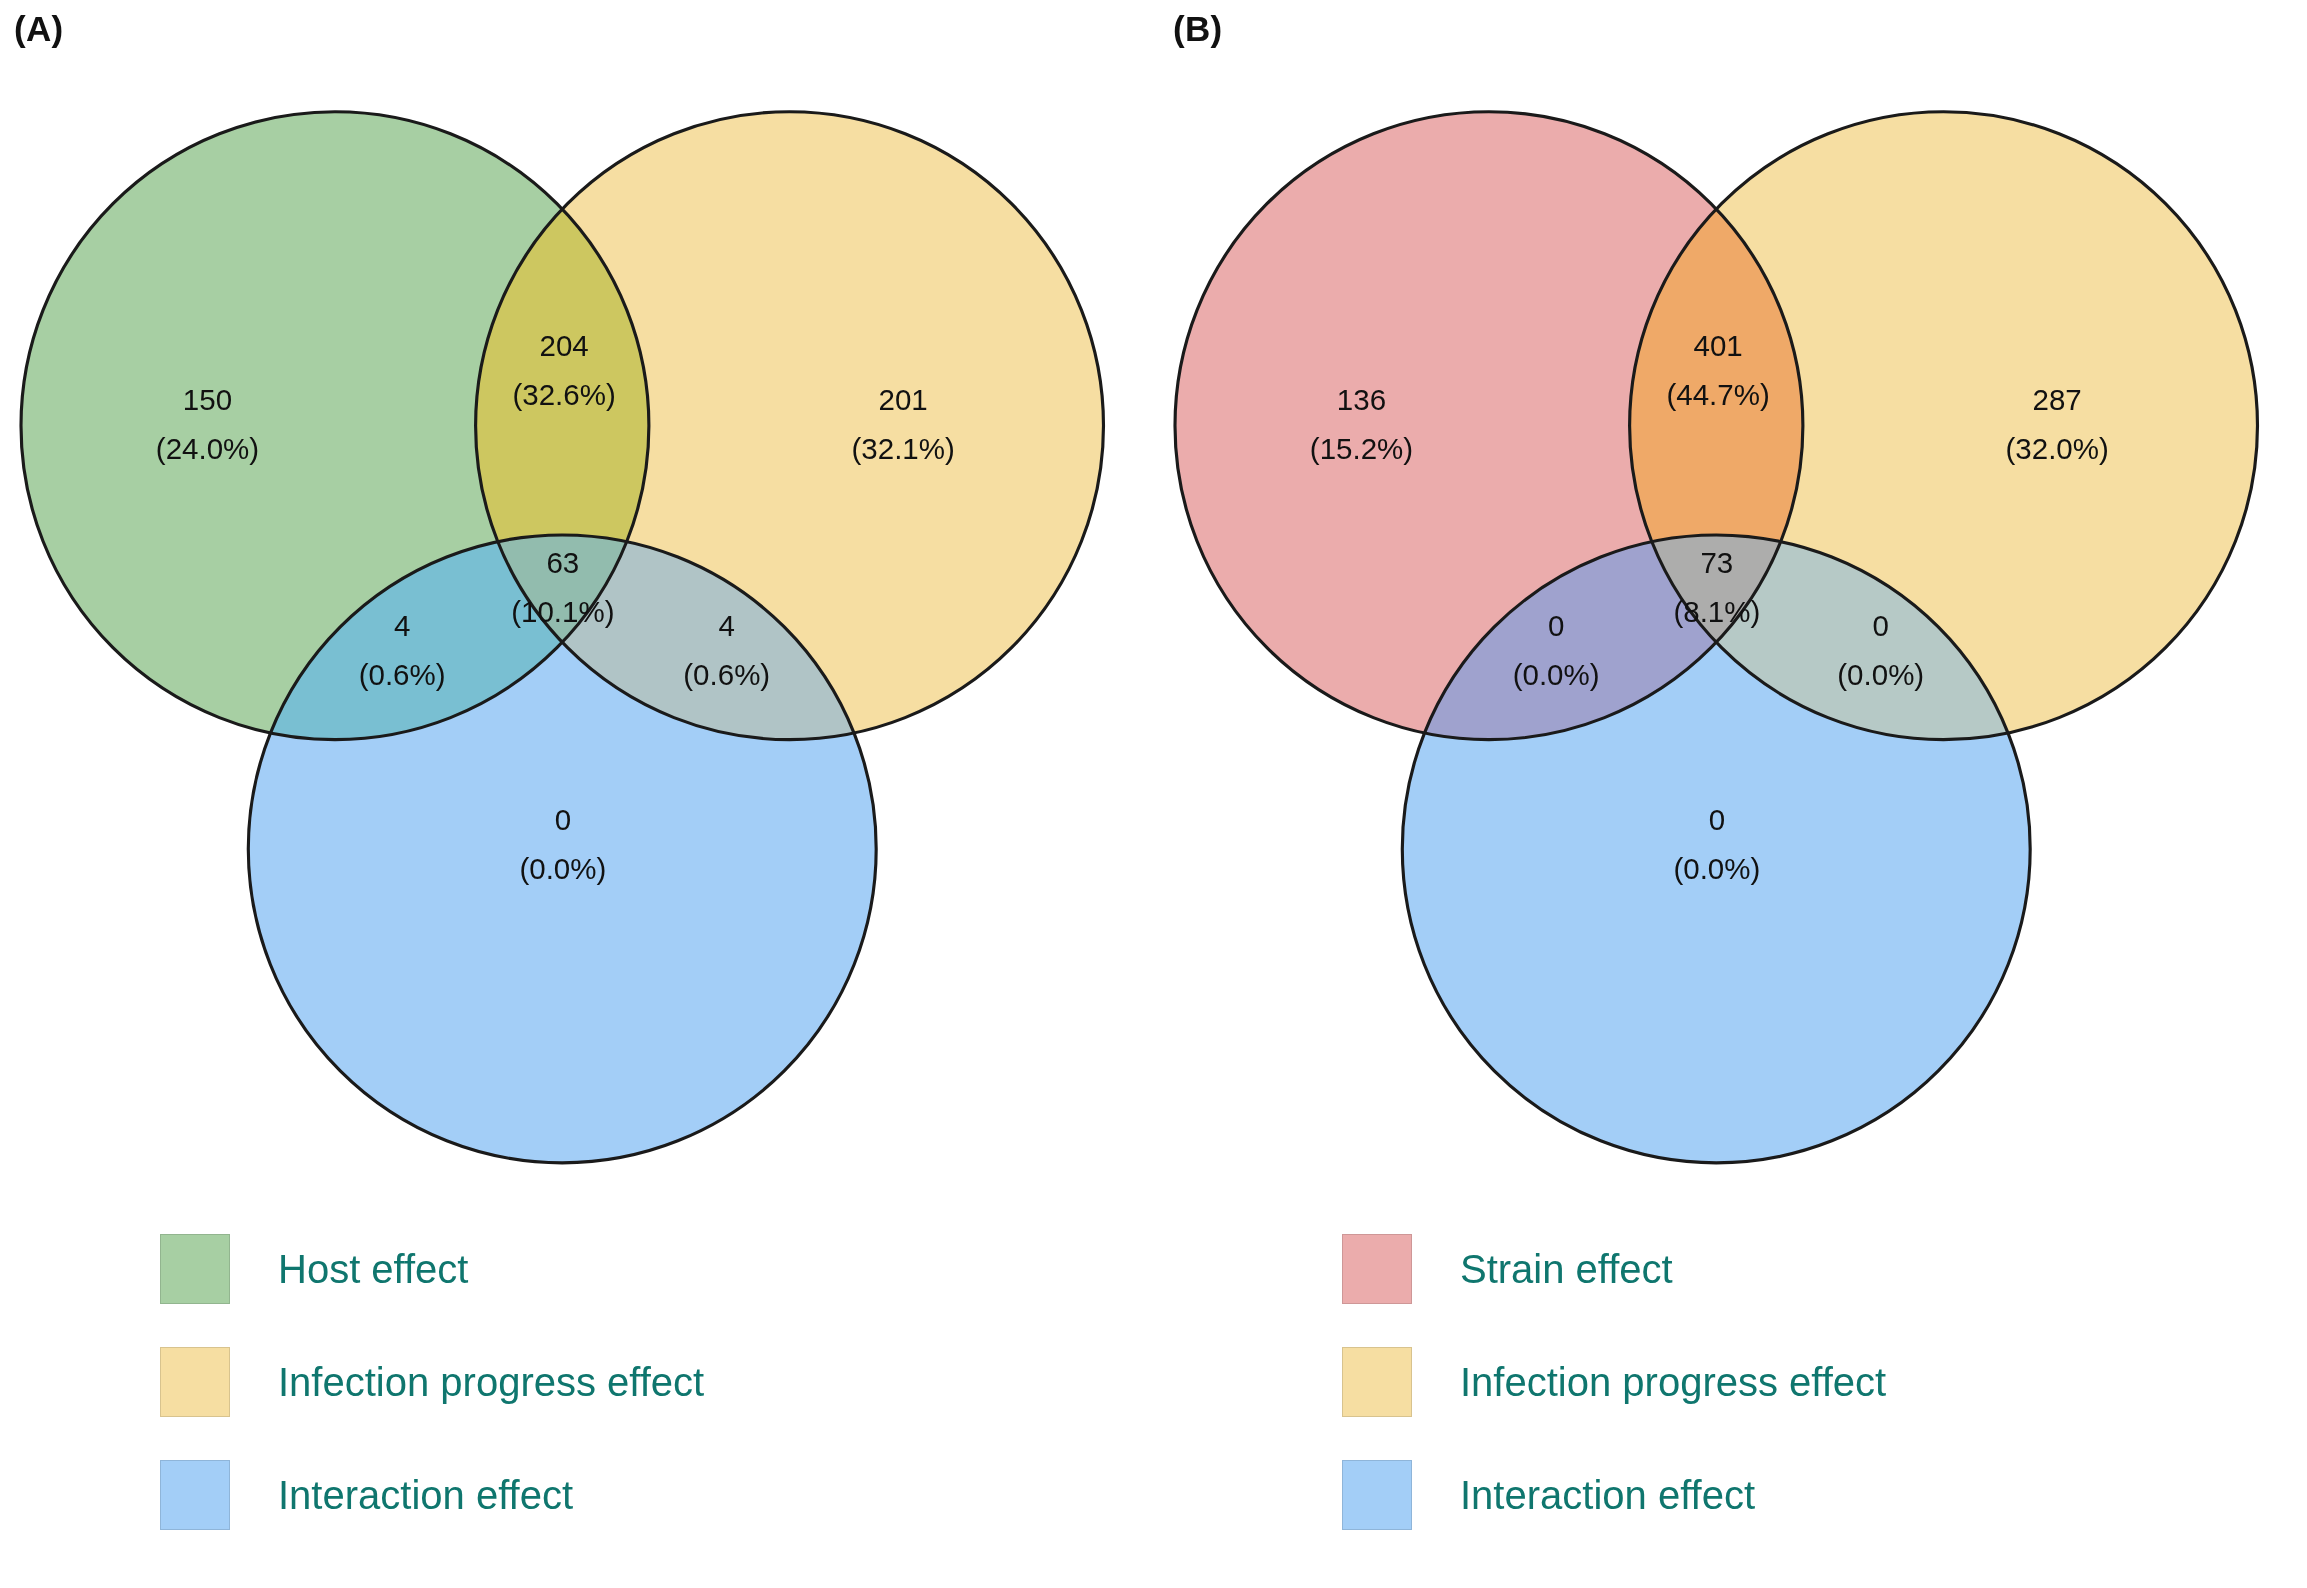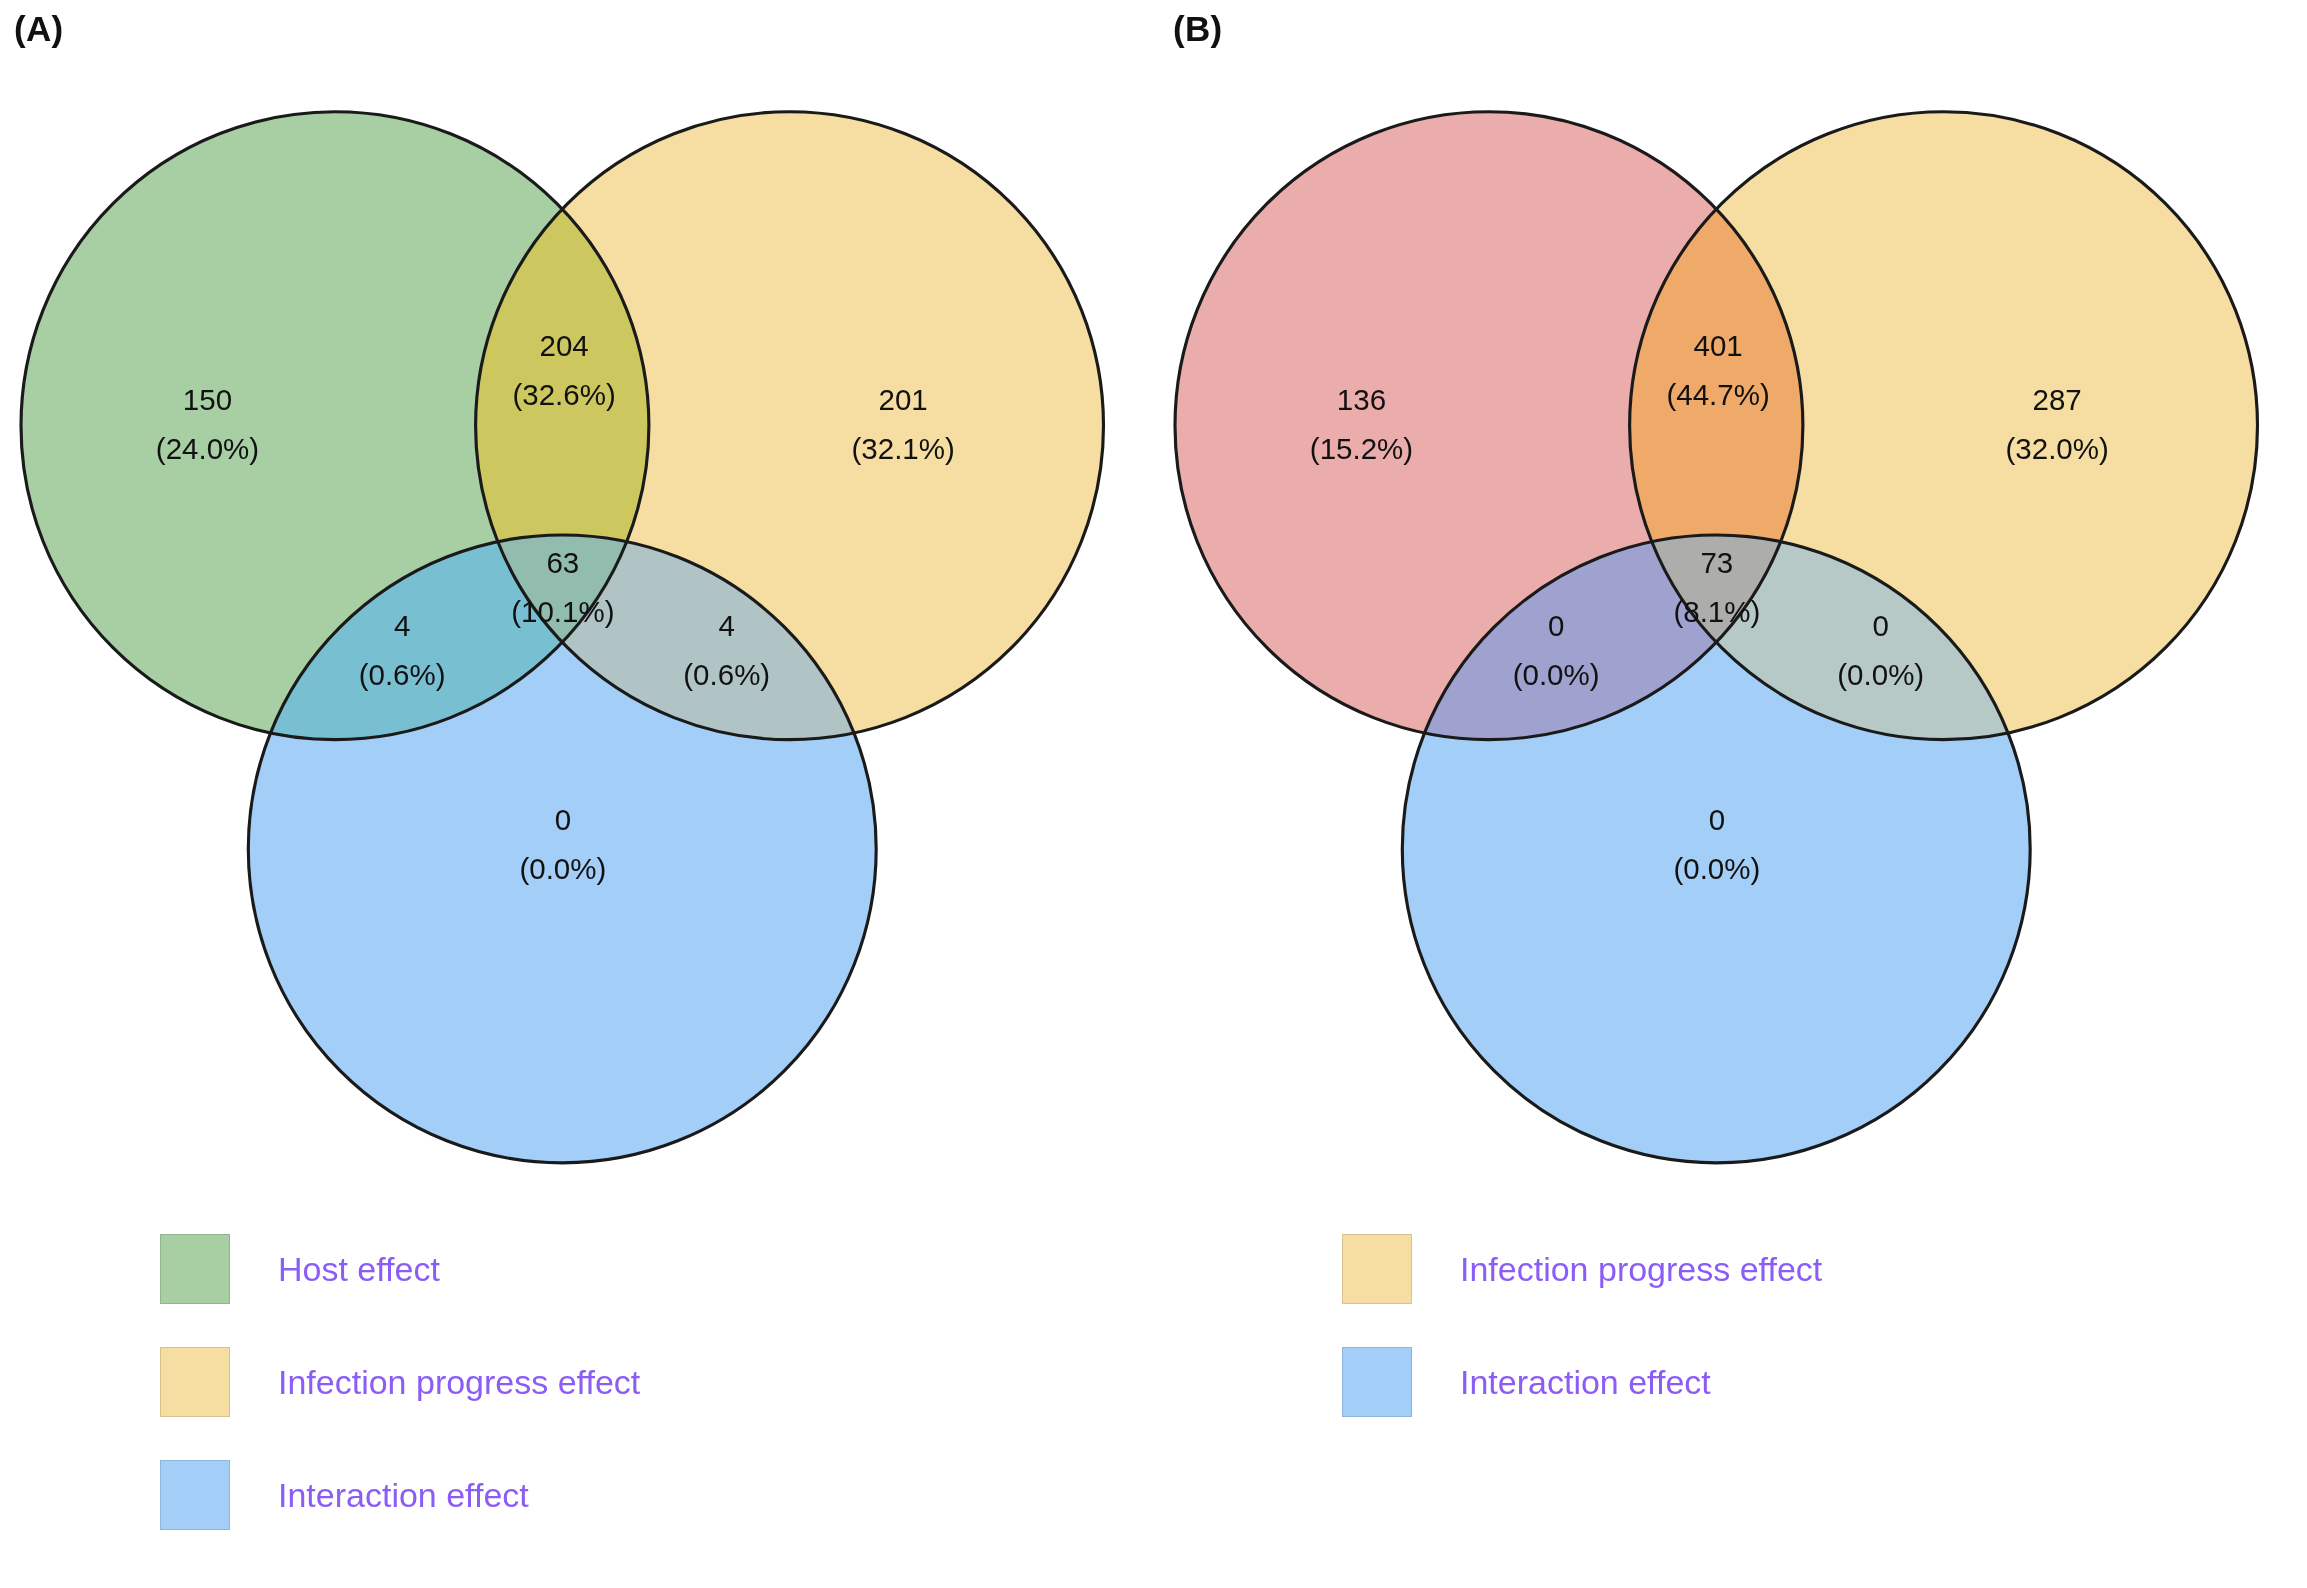--- a/index.html
+++ b/index.html
@@ -71,22 +71,22 @@
     height: 113px;
   }
   .legend-swatch {
     width: 68px;
     height: 68px;
     border: 0.6px solid rgba(0,0,0,0.12);
     flex: 0 0 auto;
   }
   .legend-label {
     margin-left: 48px;
-    font-size: 34px;
-    color: #8b5cf6;
+    font-size: 40px;
+    color: #0f766e;
     white-space: nowrap;
     line-height: 1;
   }
 </style>
 </head>
 <body>
 
 <div id="figure">
 
   <div class="panel" id="panel-a">
@@ -239,20 +239,24 @@
         <text class="venn-label" x="1157" y="1078">(0.0%)</text>
       </g>
       <g>
         <text class="venn-label" x="896" y="1310">0</text>
         <text class="venn-label" x="896" y="1388">(0.0%)</text>
       </g>
     </svg>
 
     <div class="legend">
       <div class="legend-row">
+        <span class="legend-swatch" style="background-color: rgb(235, 172, 172);"></span>
+        <span class="legend-label">Strain effect</span>
+      </div>
+      <div class="legend-row">
         <span class="legend-swatch" style="background-color: rgb(246, 222, 162);"></span>
         <span class="legend-label">Infection progress effect</span>
       </div>
       <div class="legend-row">
         <span class="legend-swatch" style="background-color: rgb(163, 206, 247);"></span>
         <span class="legend-label">Interaction effect</span>
       </div>
     </div>
   </div>
 

